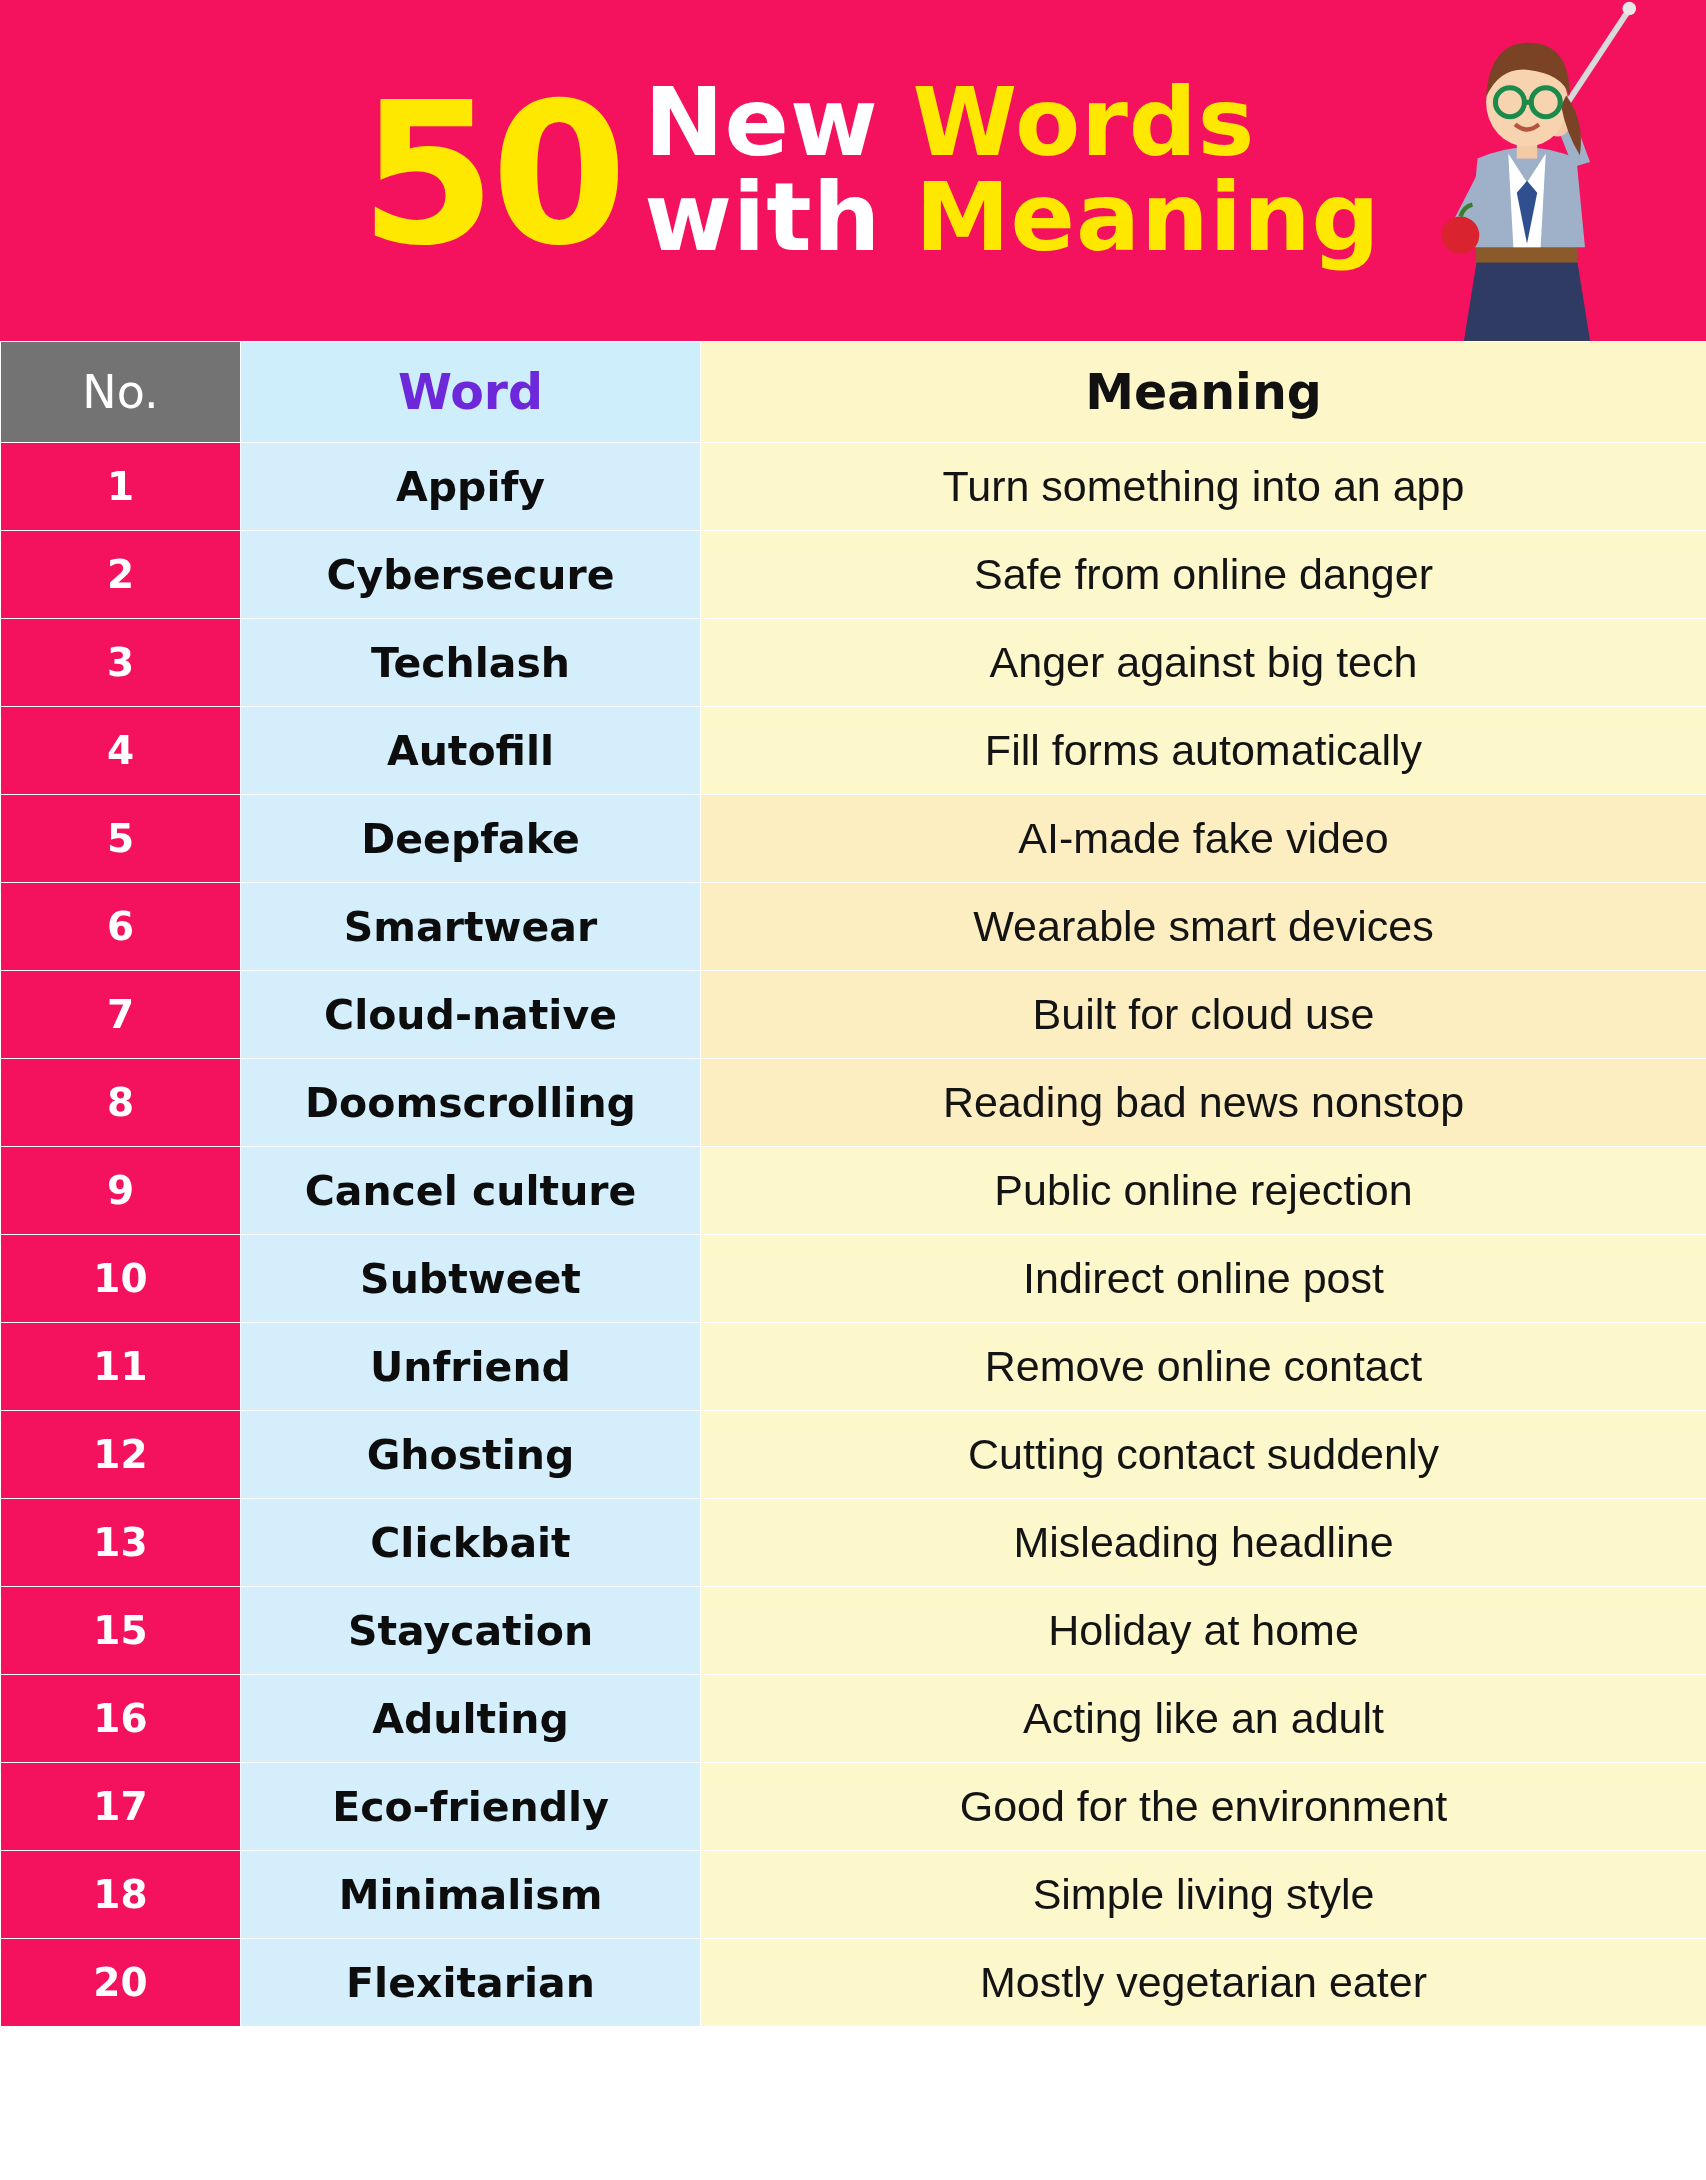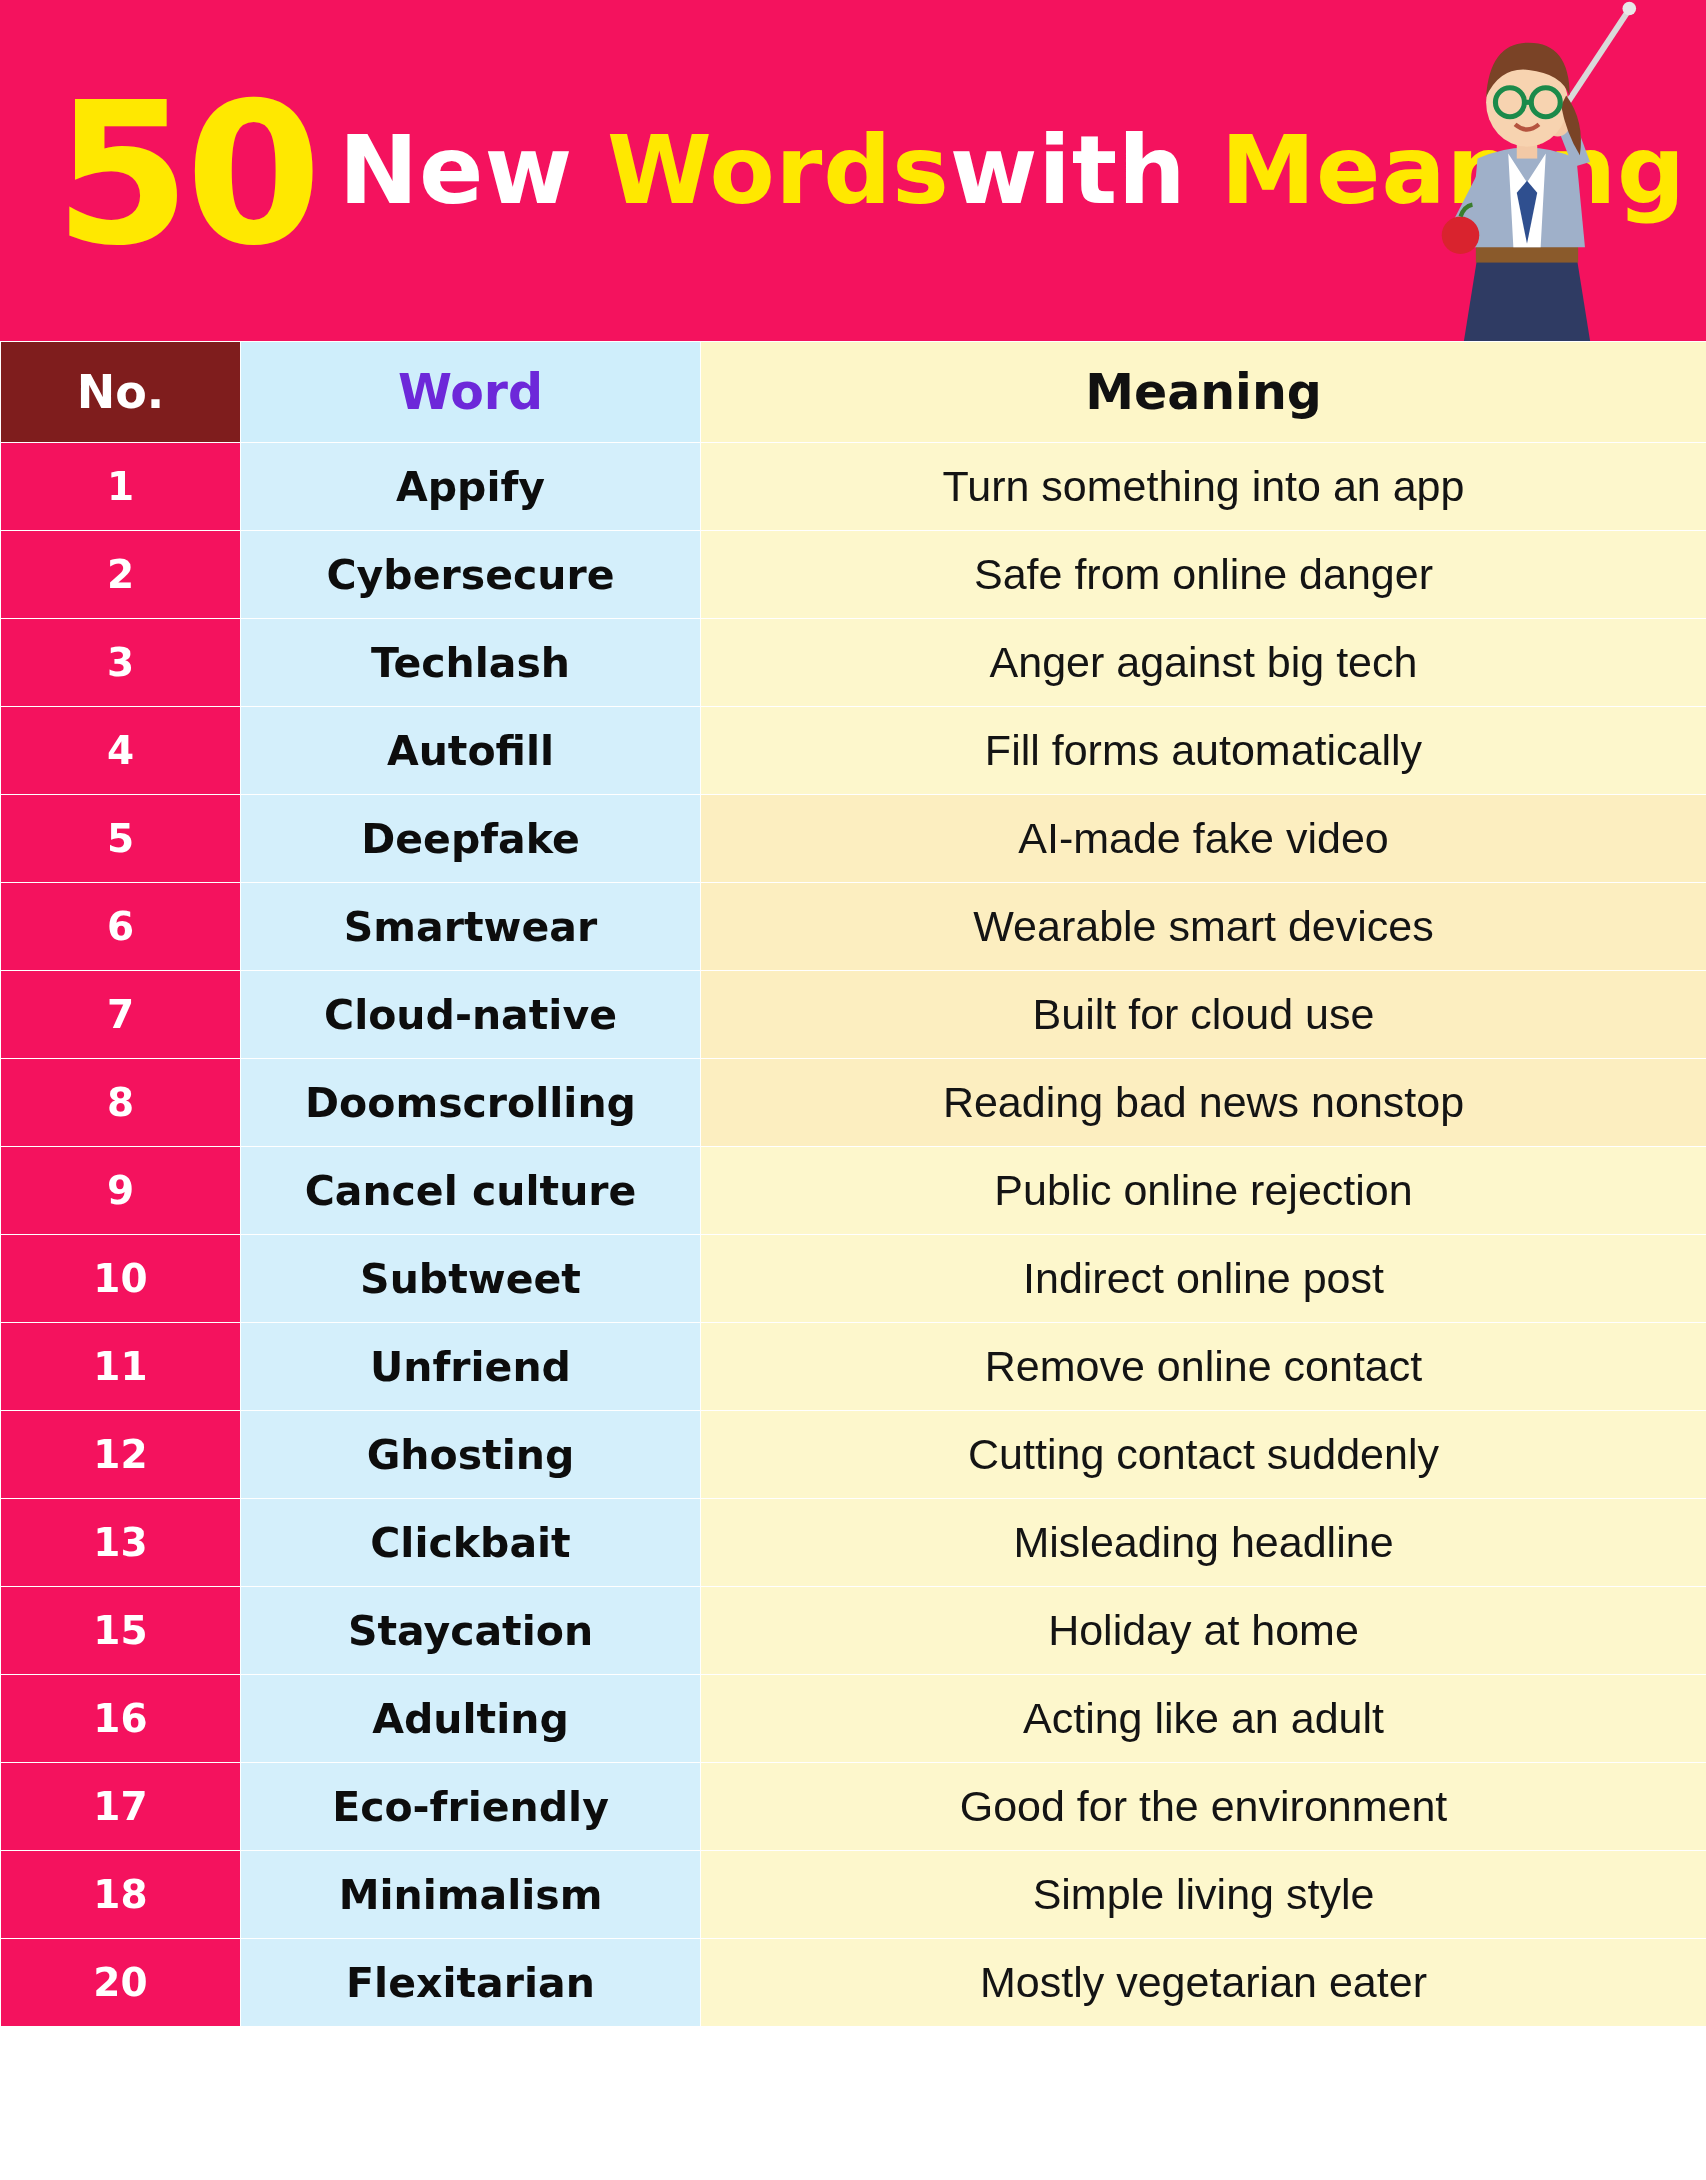--- a/index.html
+++ b/index.html
@@ -39,21 +39,21 @@
     font-family: "DejaVu Sans", sans-serif;
     font-weight: 700;
     font-size: 196px;
     line-height: 0.95;
     color: #ffe800;
     letter-spacing: -5.1px;
     margin-top: 6.8px;
   }
   .title-block {
     display: flex;
-    flex-direction: row;
+    flex-direction: column;
     line-height: 1.0;
   }
   .title-line {
     font-family: "DejaVu Sans", sans-serif;
     font-weight: 700;
     font-size: 95px;
     color: #ffffff;
     letter-spacing: 0.9px;
     white-space: nowrap;
   }
@@ -107,24 +107,24 @@
   .table col.c-no { width: 240px; }
   .table col.c-word { width: 460px; }
   .table col.c-mean { width: 1006px; }
 
   .table th, .table td {
     border: 1.7px solid #ffffff;
     text-align: center;
     vertical-align: middle;
   }
   th.h-no {
-    background: #7f1d1d;
+    background: #737373;
     color: #ffffff;
     font-family: "DejaVu Sans", sans-serif;
-    font-weight: 700;
+    font-weight: 400;
     font-size: 46px;
     height: 101px;
     margin-left: 42px;
   }
   th.h-word {
     background: #cfeefb;
     color: #6d28d9;
     font-family: "DejaVu Sans", sans-serif;
     font-weight: 700;
     font-size: 49px;

